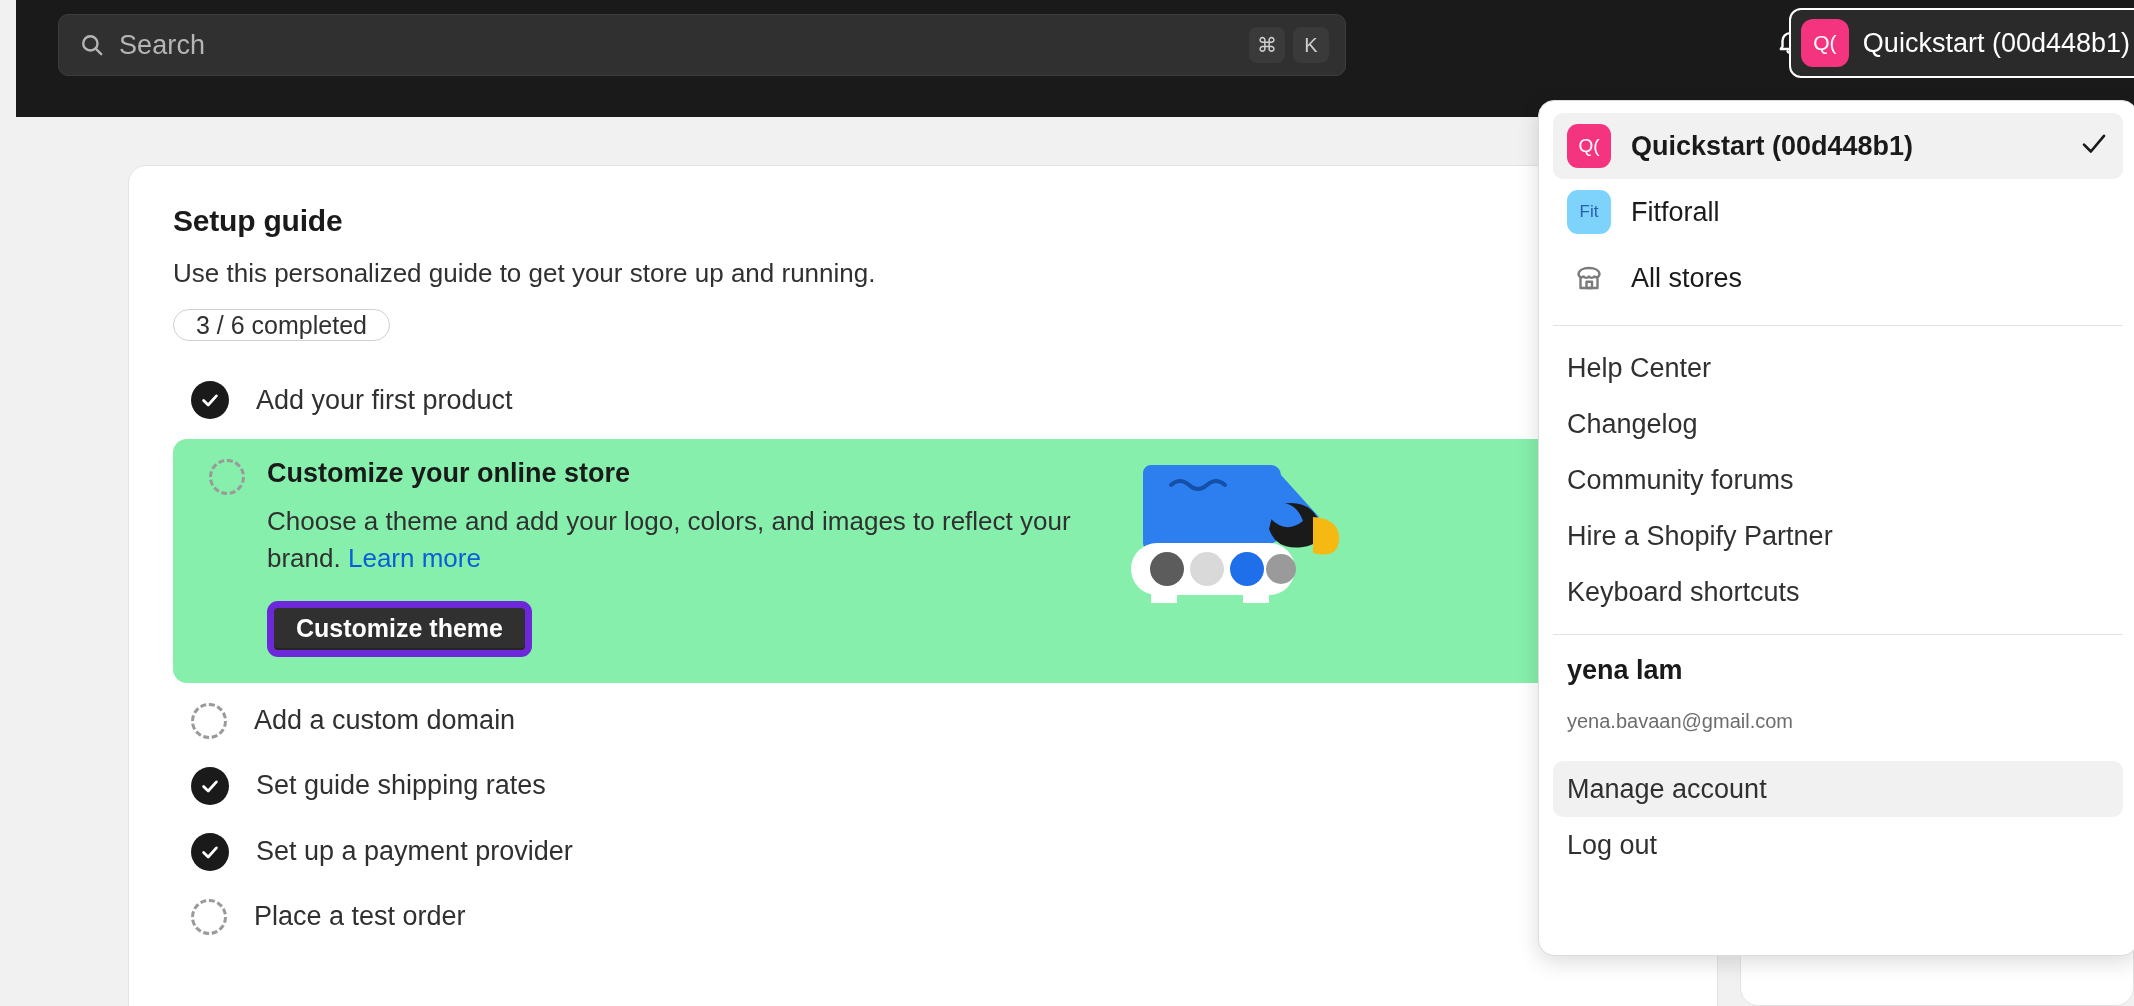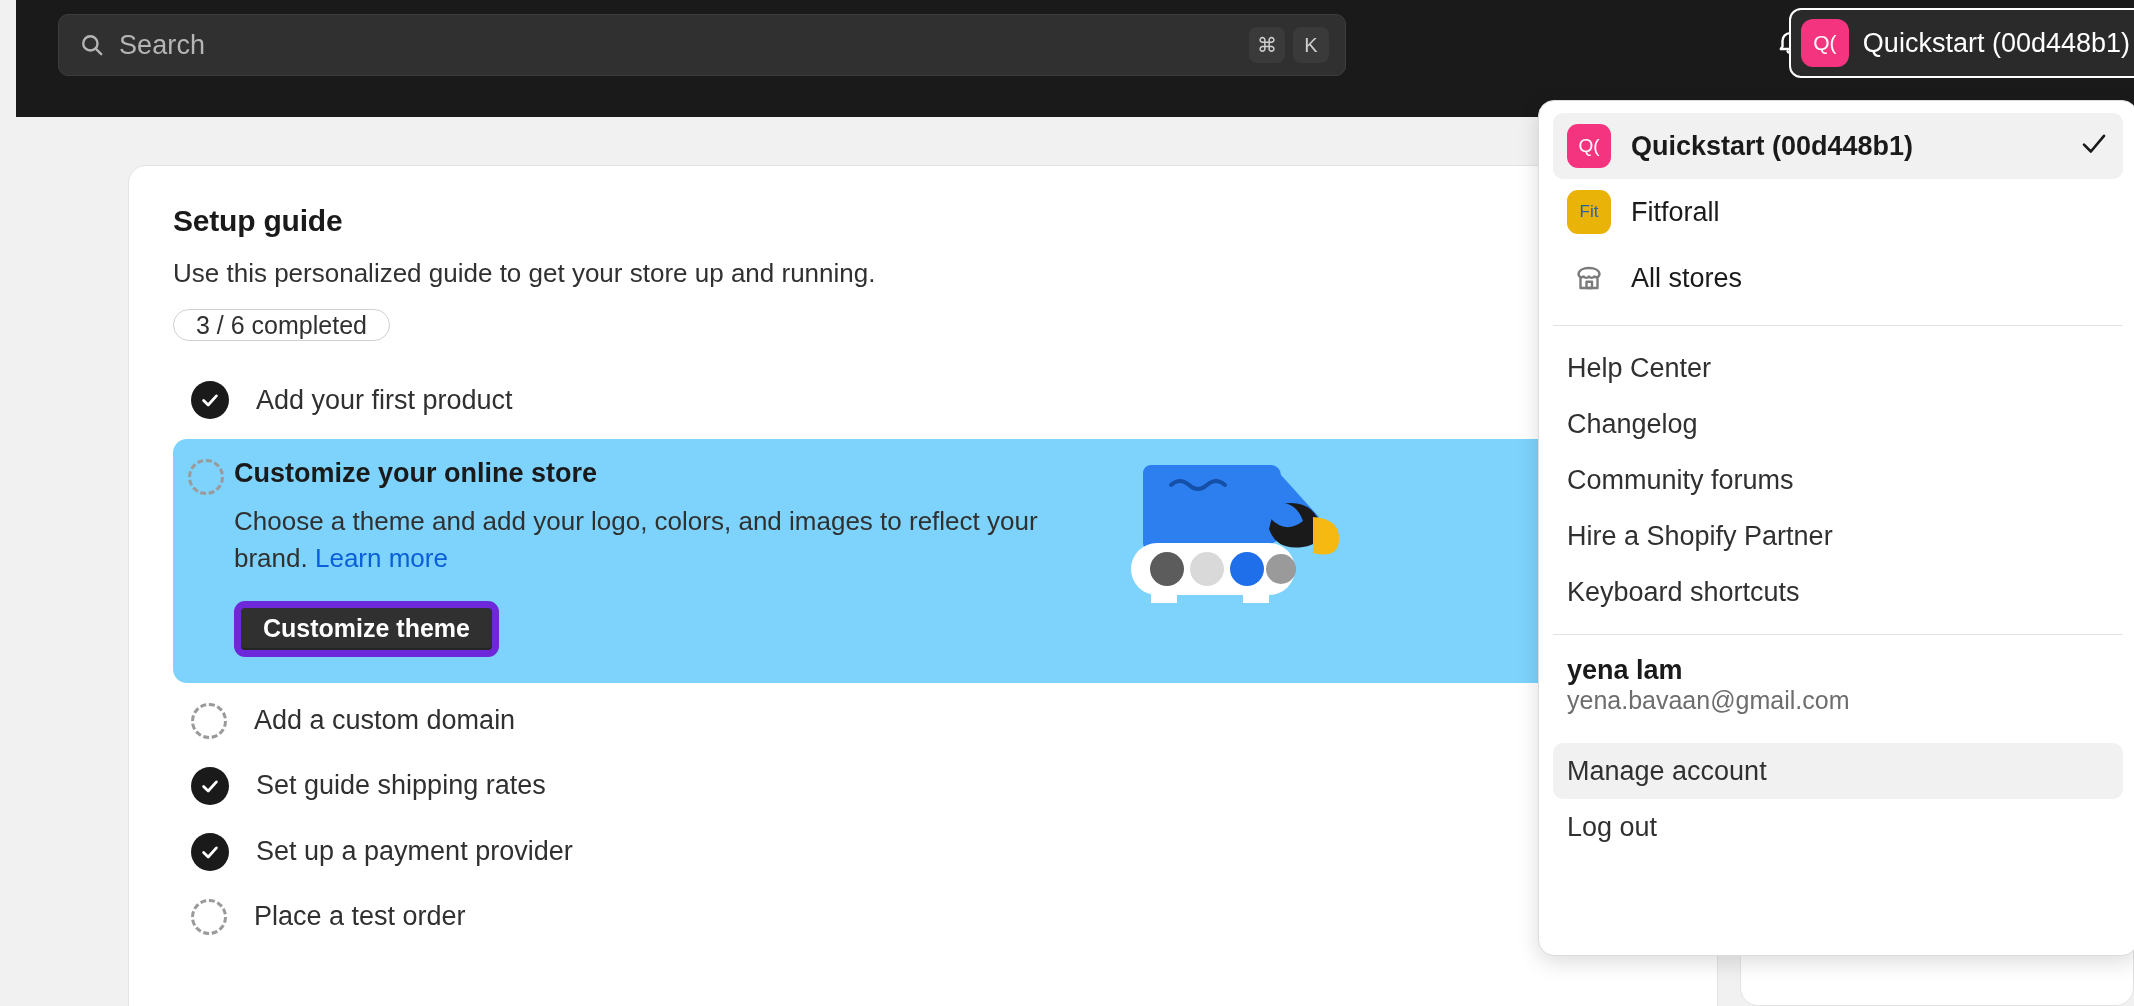--- a/index.html
+++ b/index.html
@@ -162,26 +162,26 @@
   .circle-todo {
     width: 36px; height: 36px;
     border-radius: 50%;
     border: 3px dashed #9a9a9a;
     flex: 0 0 auto;
   }
 
   
   .task-card {
     position: relative;
-    background: #7dd3fc;
+    background: #86efac;
     border-radius: 14px;
-    padding: 20px 22px 26px 15px;
+    padding: 20px 22px 26px 36px;
     margin: 6px 0;
     display: flex;
-    gap: 10px;
+    gap: 22px;
     cursor: pointer;
     overflow: hidden;
   }
   .task-card-body { flex: 1 1 auto; min-width: 0; }
   .task-card-title {
     font-size: 27px;
     font-weight: bold;
     color: #1a1a1a;
     line-height: 1.1;
   }
@@ -264,21 +264,21 @@
   .dd-store.selected .dd-store-name { font-weight: bold; }
 
   .avatar-sq {
     width: 44px; height: 44px;
     border-radius: 11px;
     display: flex; align-items: center; justify-content: center;
     font-size: 19px;
     flex: 0 0 auto;
   }
   .avatar-pink-sm { background: #f5347f; color: #ffffff; }
-  .avatar-blue-sm { background: #eab308; color: #2a5fae; font-size: 17px; }
+  .avatar-blue-sm { background: #7dd3fc; color: #2a5fae; font-size: 17px; }
 
   .dd-divider {
     height: 1px;
     background: #e3e3e3;
     margin: 14px 0;
   }
 
   .dd-link {
     display: flex;
     align-items: center;
@@ -291,22 +291,22 @@
   }
   .dd-link.active { background: #f1f1f1; }
 
   .dd-account { padding: 6px 14px 4px 14px; }
   .dd-account-name {
     font-size: 27px;
     font-weight: bold;
     color: #1a1a1a;
   }
   .dd-account-email {
-    margin-top: 0;
-    font-size: 25px;
+    margin-top: 24px;
+    font-size: 20px;
     color: #6d6d6d;
   }
 </style>
 </head>
 <body>
 
 <div class="topbar">
 
   <div class="search-wrap">
     <span class="search-icon">

